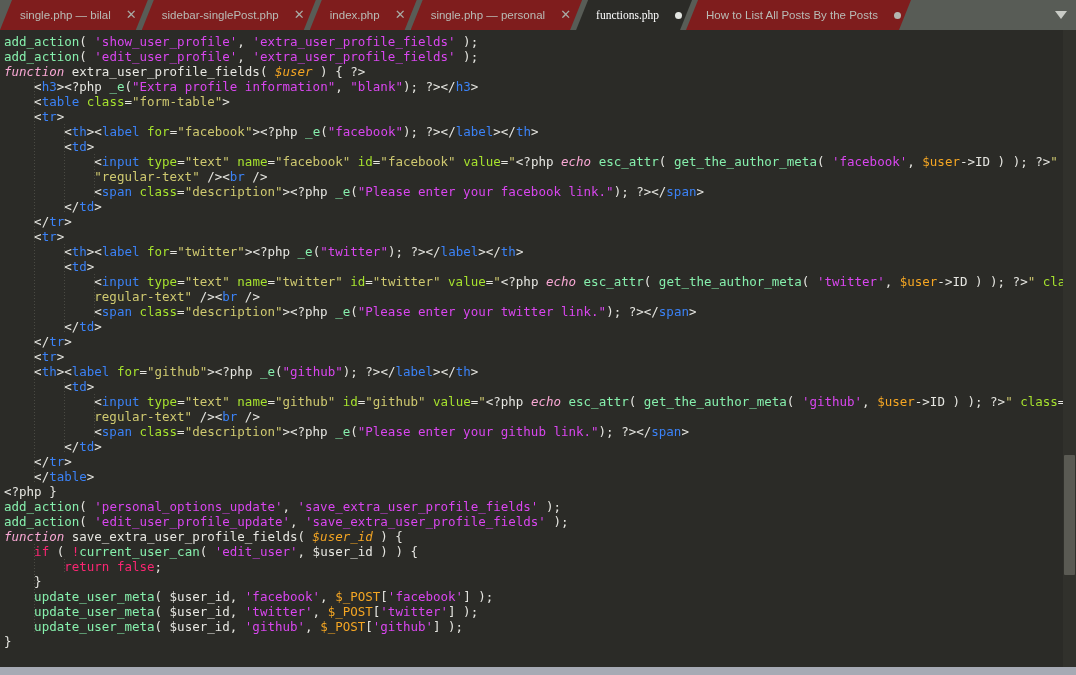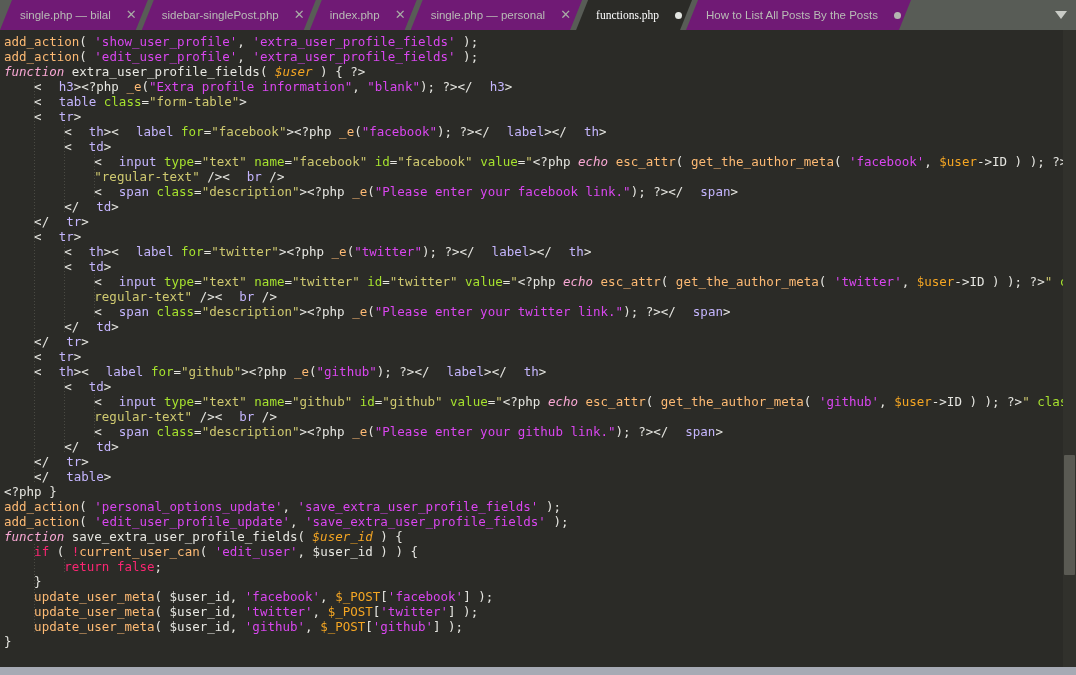--- a/index.html
+++ b/index.html
@@ -19,21 +19,21 @@
     display: flex;
     align-items: stretch;
     overflow: hidden;
   }
   .tab {
     position: relative;
     display: flex;
     align-items: center;
     height: 30px;
     padding: 0 10px 0 20px;
-    background: #701a75;
+    background: #7f1d1d;
     font-family: "Liberation Sans", sans-serif;
     font-size: 11.5px;
     color: #b9bcb6;
     white-space: nowrap;
     flex: 0 0 auto;
     -webkit-clip-path: polygon(12px 0, 100% 0, calc(100% - 12px) 100%, 0 100%);
     clip-path: polygon(12px 0, 100% 0, calc(100% - 12px) 100%, 0 100%);
     margin-right: -6px;
   }
   .tab.active {
@@ -105,28 +105,28 @@
   }
   .guide {
     position: absolute;
     width: 1px;
     background-image: linear-gradient(to bottom, #4a4a43 0 1px, transparent 1px 3px);
     background-size: 1px 3px;
     background-repeat: repeat-y;
   }
 
   
-  .fn   { color: #fdba74; }            
+  .fn   { color: #86efac; }            
   .kw   { color: #f9a8d4; font-style: italic; } 
   .kw2  { color: #f92672; }            
   .str  { color: #d946ef; }            
   .var  { color: #f5a623; font-style: italic; } 
   .var2 { color: #f5a623; }            
   .pun  { color: #e6e6e1; }            
-  .tag  { color: #c4b5fd; margin-left: 17px; }            
+  .tag  { color: #3b82f6; }            
   .br   { color: #e6e6e1; }            
   .att  { color: #a6e22e; }            
   .aval { color: #cfc970; }            
   .php  { color: #e6e6e1; }            
 
   
   #vscroll-track {
     position: absolute;
     top: 30px; right: 0;
     width: 13px; height: 637px;

